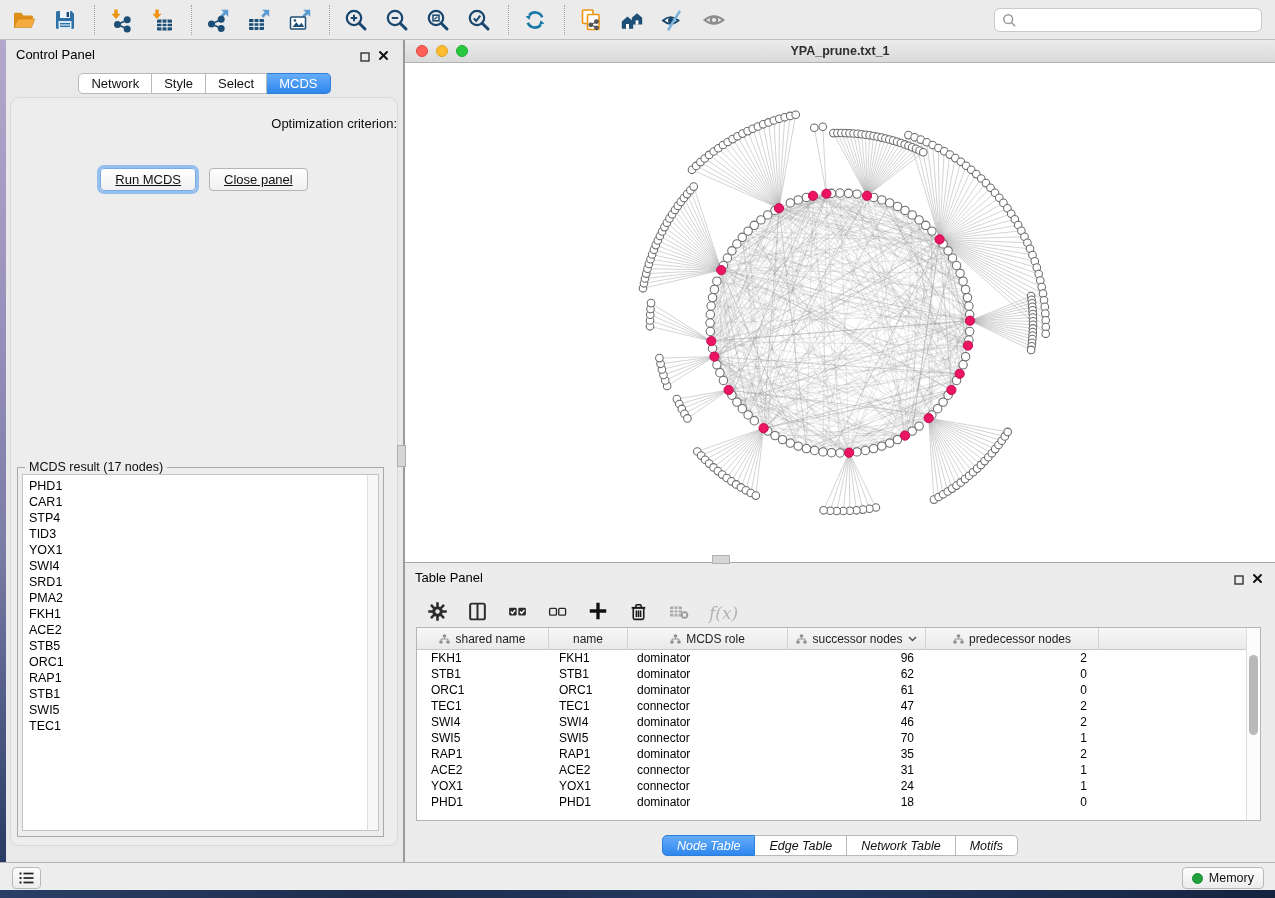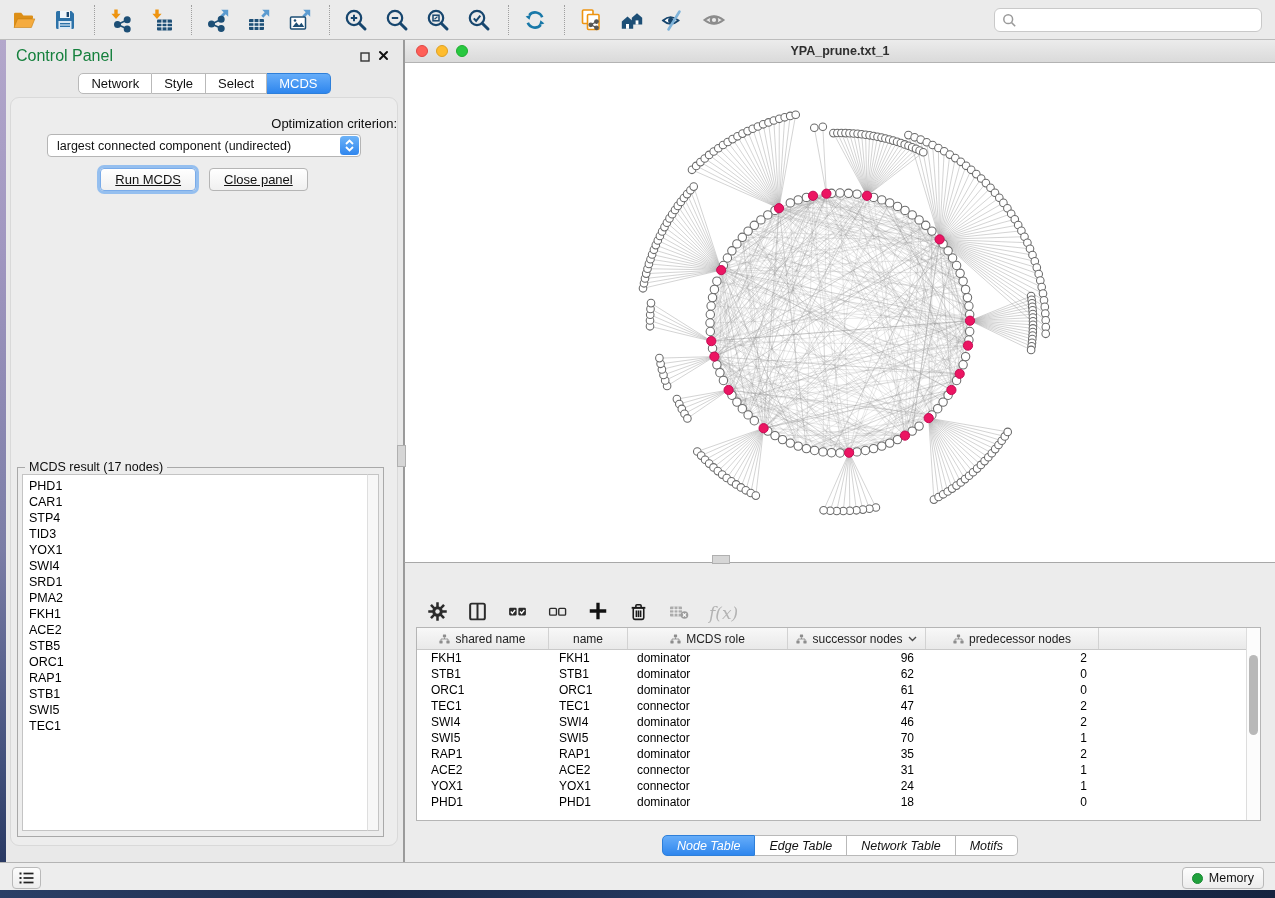--- a/index.html
+++ b/index.html
@@ -16,21 +16,21 @@
   .search-wrap input{border:none;outline:none;flex:1;font-size:13px;background:transparent;font-family:inherit;}
   
   #left-strip{position:absolute;left:0;top:40px;width:6px;height:850px;
               background:linear-gradient(180deg,#b3a7cb 0%,#a096c0 25%,#7a7ca6 60%,#42507c 85%,#22335c 100%);}
   #desktop-bottom{position:absolute;left:0;top:890px;width:1275px;height:8px;
               background:linear-gradient(90deg,#2b3f66,#1d2c4c 30%,#243a63 60%,#16233f);}
   
   #control-panel{position:absolute;left:6px;top:40px;width:398px;height:822px;background:#e9e9e9;
                  border-right:1px solid #9a9a9a;box-sizing:border-box;}
   .panel-head{position:relative;height:26px;}
-  .panel-title{position:absolute;left:10px;top:7px;font-size:16px;color:#15803d;}
+  .panel-title{position:absolute;left:10px;top:7px;font-size:13px;color:#000000;}
   .ph-float{position:absolute;top:8px;}
   .ph-close{position:absolute;top:7px;}
   #control-panel .ph-float{right:33px;} #control-panel .ph-close{right:14px;}
   .seg-tabs{position:absolute;left:0;right:0;top:33px;display:flex;justify-content:center;z-index:2;}
   .seg-tabs .tab{background:#fff;border:1px solid #b9b9b9;border-left:none;height:21px;box-sizing:border-box;
                  padding:2px 12px;font-size:13px;line-height:16px;color:#111;}
   .seg-tabs .tab:first-child{border-left:1px solid #b9b9b9;border-radius:5px 0 0 5px;}
   .seg-tabs .tab:last-child{border-radius:0 5px 5px 0;}
   .seg-tabs .tab.active{background:linear-gradient(#66adf9,#2e86ee);border-color:#2e7fd9;color:#fff;}
   .inner-panel{position:absolute;left:4px;right:5px;top:57px;bottom:16px;background:#ededed;
@@ -270,29 +270,20 @@
         </svg></span>
   </div>
   <div class="seg-tabs" id="cp-tabs">
       <div class="tab">Network</div>
       <div class="tab">Style</div>
       <div class="tab">Select</div>
       <div class="tab active">MCDS</div>
     </div>
   <div class="inner-panel">
     <div class="opt-label">Optimization criterion:</div>
-    <div class="select-box">
-      <span class="sel-text">largest connected component (undirected)</span>
-      <span class="stepper">
-          <svg width="11" height="13" viewBox="0 0 11 13">
-            <path d="M2 5 l3.5-3.5 L9 5" fill="none" stroke="#fff" stroke-width="1.8"></path>
-            <path d="M2 8 l3.5 3.5 L9 8" fill="none" stroke="#fff" stroke-width="1.8"></path>
-          </svg>
-        </span>
-    </div>
     <div class="btn-row">
       <button class="mac-btn focus-ring">Run MCDS</button>
       <button class="mac-btn">Close panel</button>
     </div>
     <div class="result-box">
       <span class="result-legend">MCDS result (17 nodes)</span>
       <div class="result-list" id="mcds-list">
           <div>PHD1</div>
           <div>CAR1</div>
           <div>STP4</div>
@@ -1239,20 +1230,32 @@
         <circle cx="546.4" cy="327" r="4.6" fill="#ec1562" stroke="#c50b55" stroke-width="1"></circle>
         <circle cx="554.7" cy="310.8" r="4.6" fill="#ec1562" stroke="#c50b55" stroke-width="1"></circle>
         <circle cx="563" cy="282.6" r="4.6" fill="#ec1562" stroke="#c50b55" stroke-width="1"></circle>
       </svg>
   </div>
 </div>
 
 <div class="splitter-h-handle"></div>
 
 <div id="table-panel">
+  <div class="panel-head">
+    <span class="panel-title">Table Panel</span>
+    <span class="ph-float"><svg width="10" height="10" viewBox="0 0 10 10">
+          <rect x="1" y="1" width="8" height="8" fill="none" stroke="#333" stroke-width="1.4"></rect>
+        </svg></span>
+    <span class="ph-close"><svg width="11" height="11" viewBox="0 0 11 11">
+          <g stroke="#111" stroke-width="2" stroke-linecap="round">
+            <line x1="2" y1="2" x2="9" y2="9"></line>
+            <line x1="9" y1="2" x2="2" y2="9"></line>
+          </g>
+        </svg></span>
+  </div>
   <div class="tp-toolbar">
     <span><svg width="21" height="21" viewBox="0 0 20 20">
           <g fill="#2b2b2b">
             <g id="teeth"></g>
             <rect x="8.8" y="1.2" width="2.4" height="4.5"></rect>
             <rect x="8.8" y="14.3" width="2.4" height="4.5"></rect>
             <rect x="1.2" y="8.8" width="4.5" height="2.4"></rect>
             <rect x="14.3" y="8.8" width="4.5" height="2.4"></rect>
             <rect x="8.8" y="1.2" width="2.4" height="4.5" transform="rotate(45 10 10)"></rect>
             <rect x="8.8" y="14.3" width="2.4" height="4.5" transform="rotate(45 10 10)"></rect>

